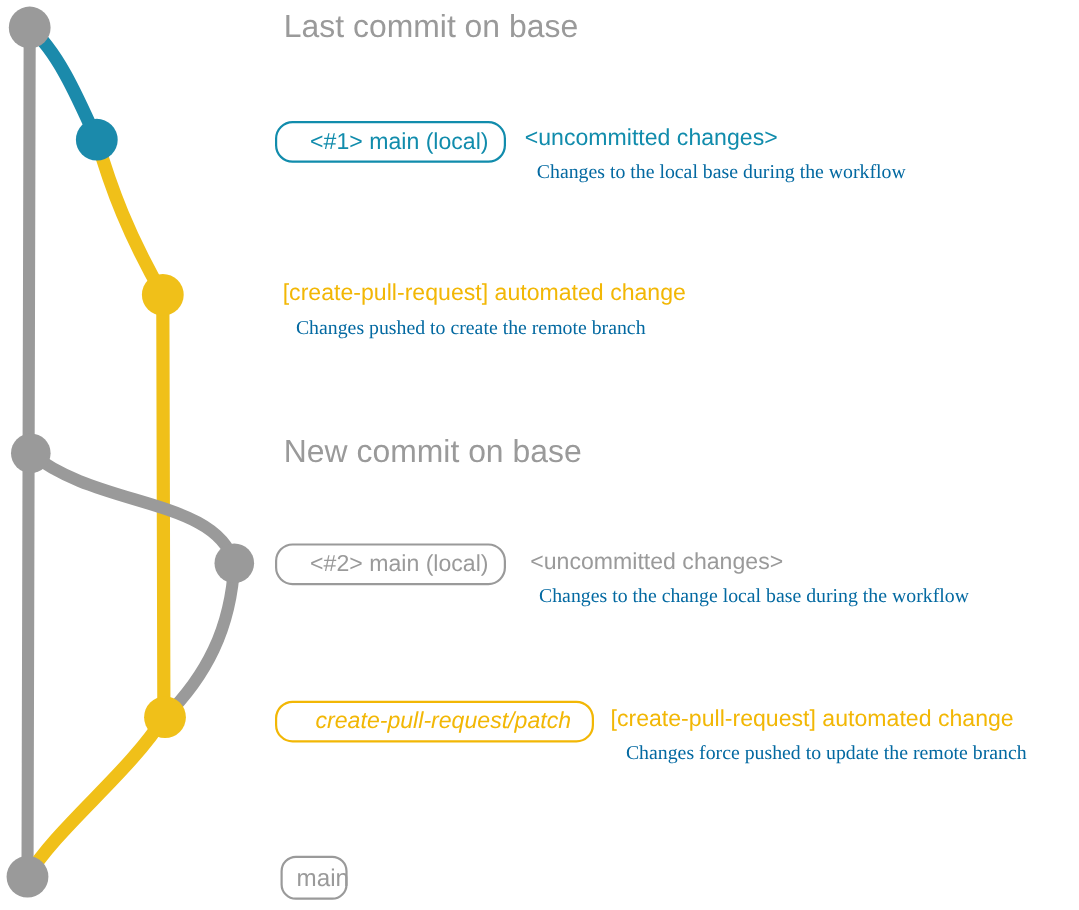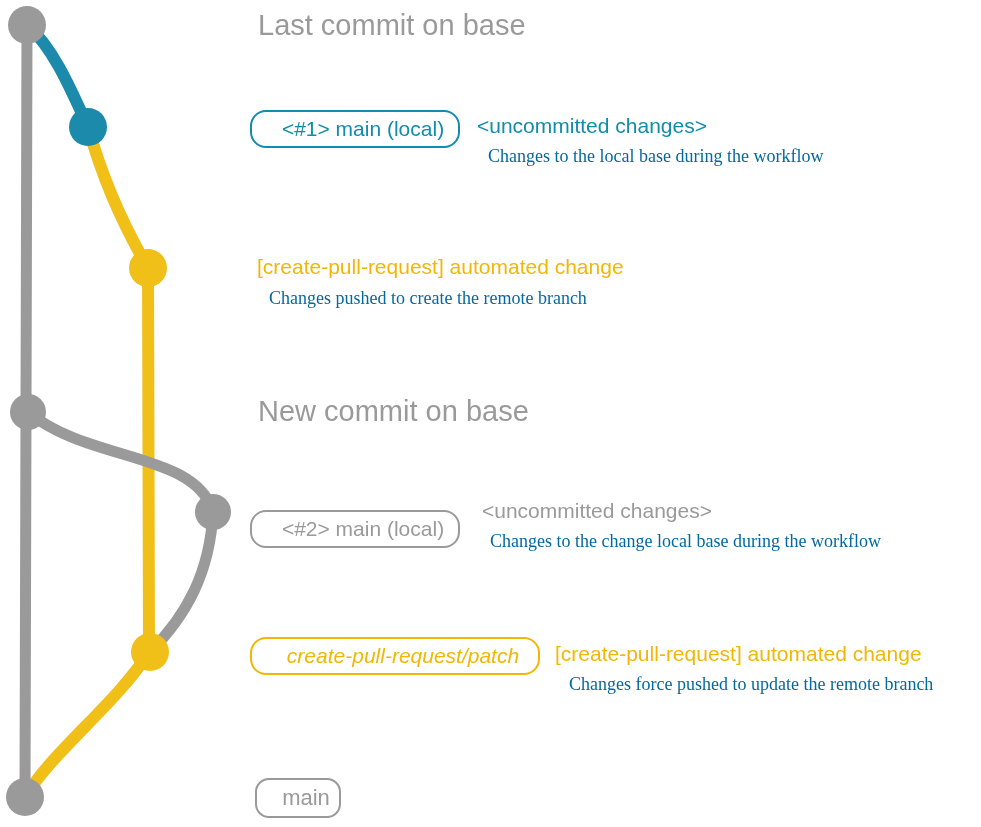--- a/index.html
+++ b/index.html
@@ -80,23 +80,23 @@
 
   <div class="abs badge teal" style="left:250px;top:110px;width:210px;">&lt;#1&gt; main (local)</div>
   <div class="abs heading teal" style="left:477px;top:114px;">&lt;uncommitted changes&gt;</div>
   <div class="abs caption" style="left:488px;top:146px;">Changes to the local base during the workflow</div>
 
   <div class="abs heading yellow" style="left:257px;top:255px;">[create-pull-request] automated change</div>
   <div class="abs gray-heading" style="left:258px;top:399px;">New commit on base</div>
 
   <div class="abs caption" style="left:269px;top:288px;">Changes pushed to create the remote branch</div>
 
-  <div class="abs badge gray" style="left:250px;top:494px;width:210px;margin-top:16px;">&lt;#2&gt; main (local)</div>
+  <div class="abs badge gray" style="left:250px;top:494px;width:210px;">&lt;#2&gt; main (local)</div>
   <div class="abs heading gray" style="left:482px;top:499px;">&lt;uncommitted changes&gt;</div>
   <div class="abs caption" style="left:490px;top:531px;">Changes to the change local base during the workflow</div>
 
   <div class="abs badge yellow" style="left:250px;top:637px;width:290px;font-style:italic;">create-pull-request/patch</div>
   <div class="abs heading yellow" style="left:555px;top:642px;">[create-pull-request] automated change</div>
   <div class="abs caption" style="left:569px;top:674px;">Changes force pushed to update the remote branch</div>
 
-  <div class="abs badge gray" style="left:255px;top:778px;width:86px;height:40px;font-size:22px;border-radius:14px;">main</div>
+  <div class="abs badge gray" style="left:255px;top:778px;width:61px;height:40px;font-size:22px;border-radius:14px;">main</div>
 
 </div>
 
 </body></html>

